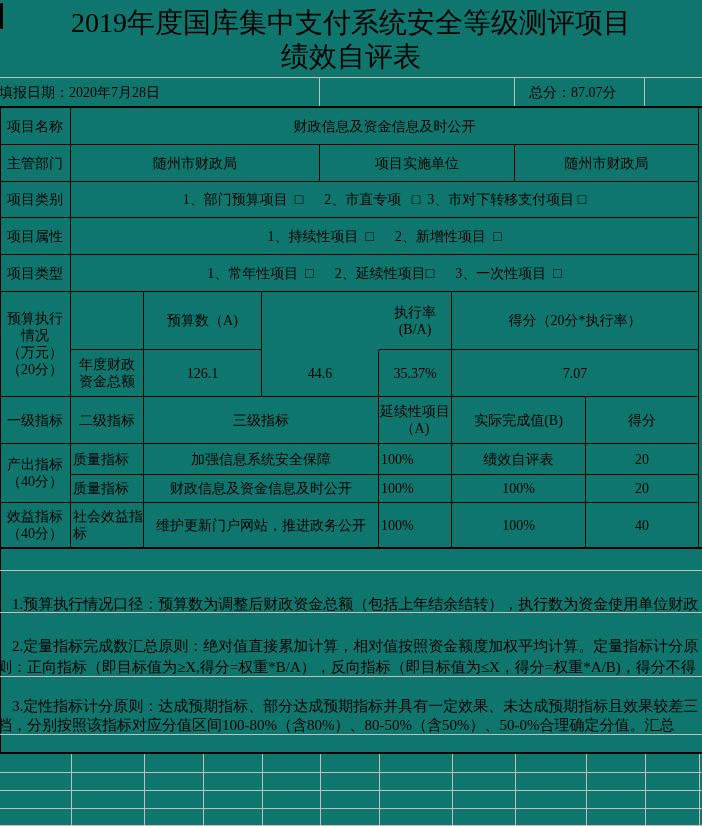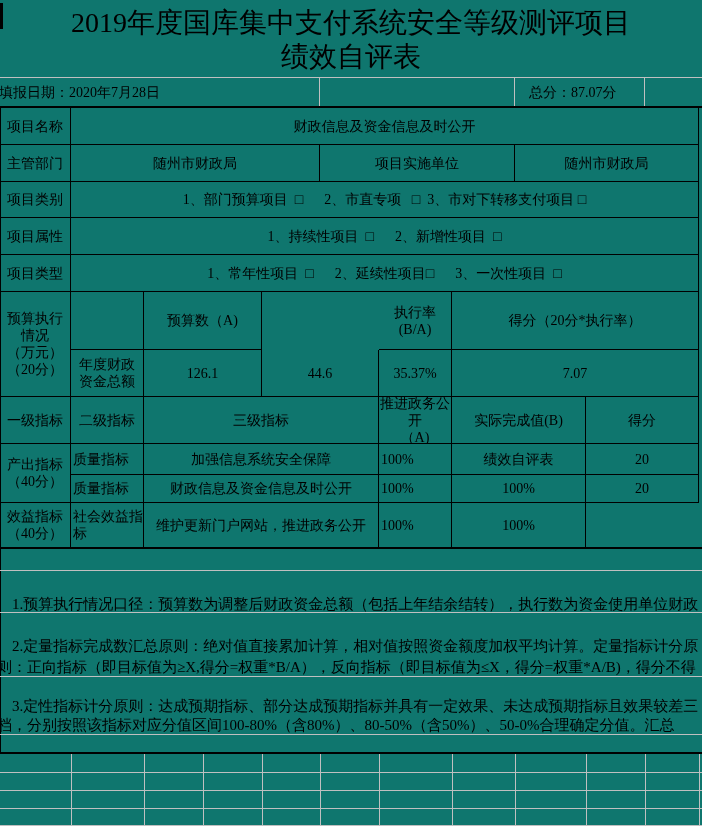--- a/index.html
+++ b/index.html
@@ -127,21 +127,21 @@
   <div class="cell" style="left:0;top:397px;width:71px;height:47px;">
     <span>一级指标</span>
   </div>
   <div class="cell" style="left:71px;top:397px;width:73px;height:47px;">
     <span>二级指标</span>
   </div>
   <div class="cell" style="left:144px;top:397px;width:235px;height:47px;">
     <span>三级指标</span>
   </div>
   <div class="cell" style="left:379px;top:397px;width:73px;height:47px;">
-    <span>推进政务公开
+    <span>延续性项目
 （A)</span>
   </div>
   <div class="cell" style="left:452px;top:397px;width:134px;height:47px;">
     <span>实际完成值(B)</span>
   </div>
   <div class="cell" style="left:586px;top:397px;width:113px;height:47px;">
     <span>得分</span>
   </div>
 
   <div class="cell" style="left:0;top:444px;width:71px;height:59px;">
@@ -190,20 +190,23 @@
 标</span>
   </div>
   <div class="cell nb-b" style="left:144px;top:503px;width:235px;height:44px;">
     <span>维护更新门户网站，推进政务公开</span>
   </div>
   <div class="cell left pad2 nb-b" style="left:379px;top:503px;width:73px;height:44px;">
     <span>100%</span>
   </div>
   <div class="cell nb-b" style="left:452px;top:503px;width:134px;height:44px;">
     <span>100%</span>
+  </div>
+  <div class="cell nb-b" style="left:586px;top:503px;width:113px;height:44px;">
+    <span>40</span>
   </div>
 
   <div class="bline" style="left:0;top:547px;width:702px;height:2px;"></div>
 
   <div class="noterow" style="top:549px;height:22px;padding-top:3px;">
     
   </div>
   <div class="noterow" style="top:571px;height:42px;">
     <span>1.预算执行情况口径：预算数为调整后财政资金总额（包括上年结余结转），执行数为资金使用单位财政资金实际支出数。</span>
   </div>

